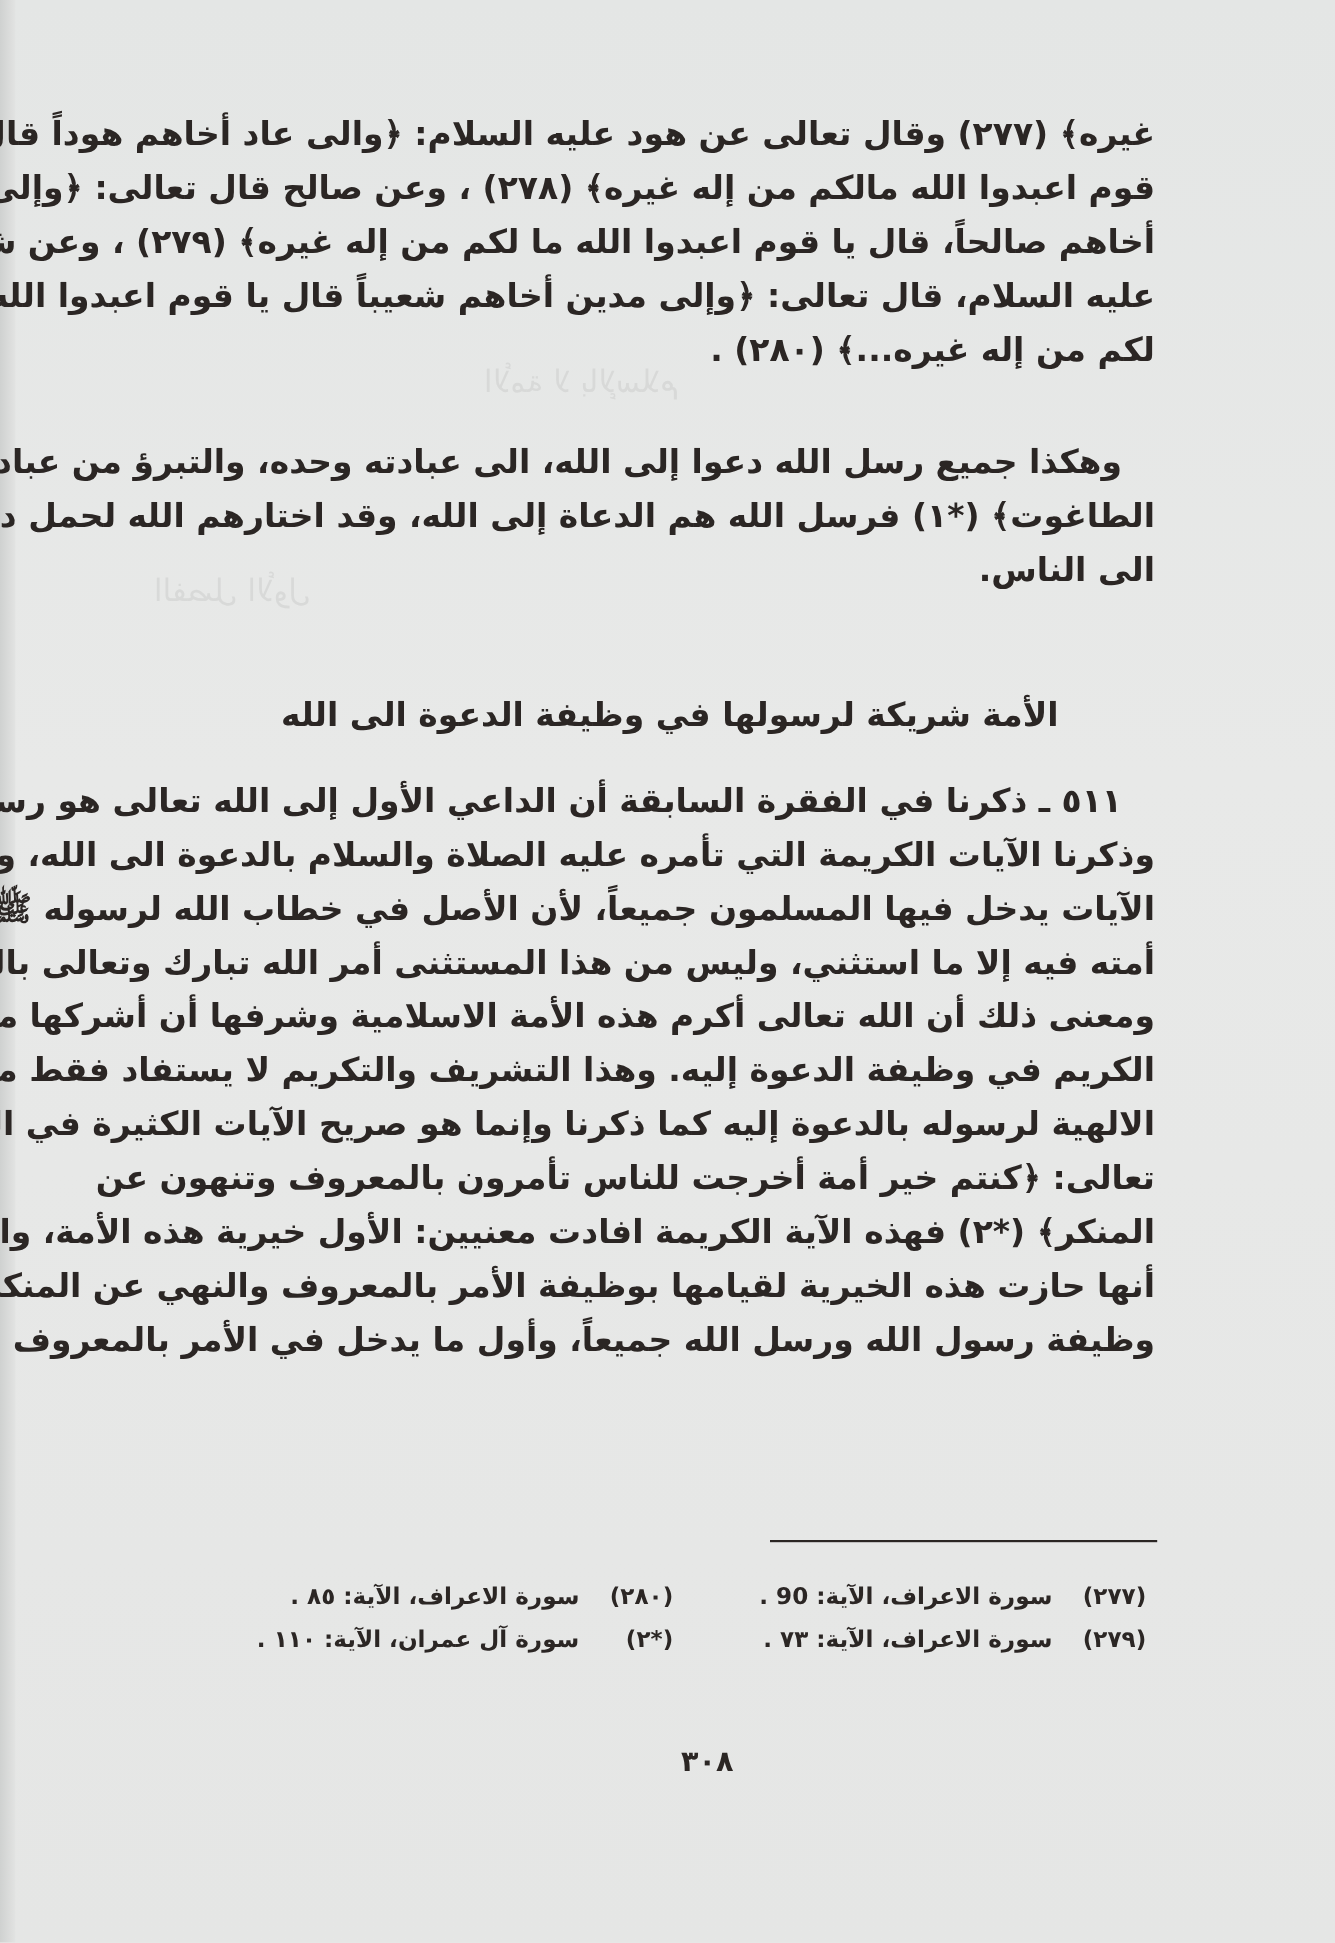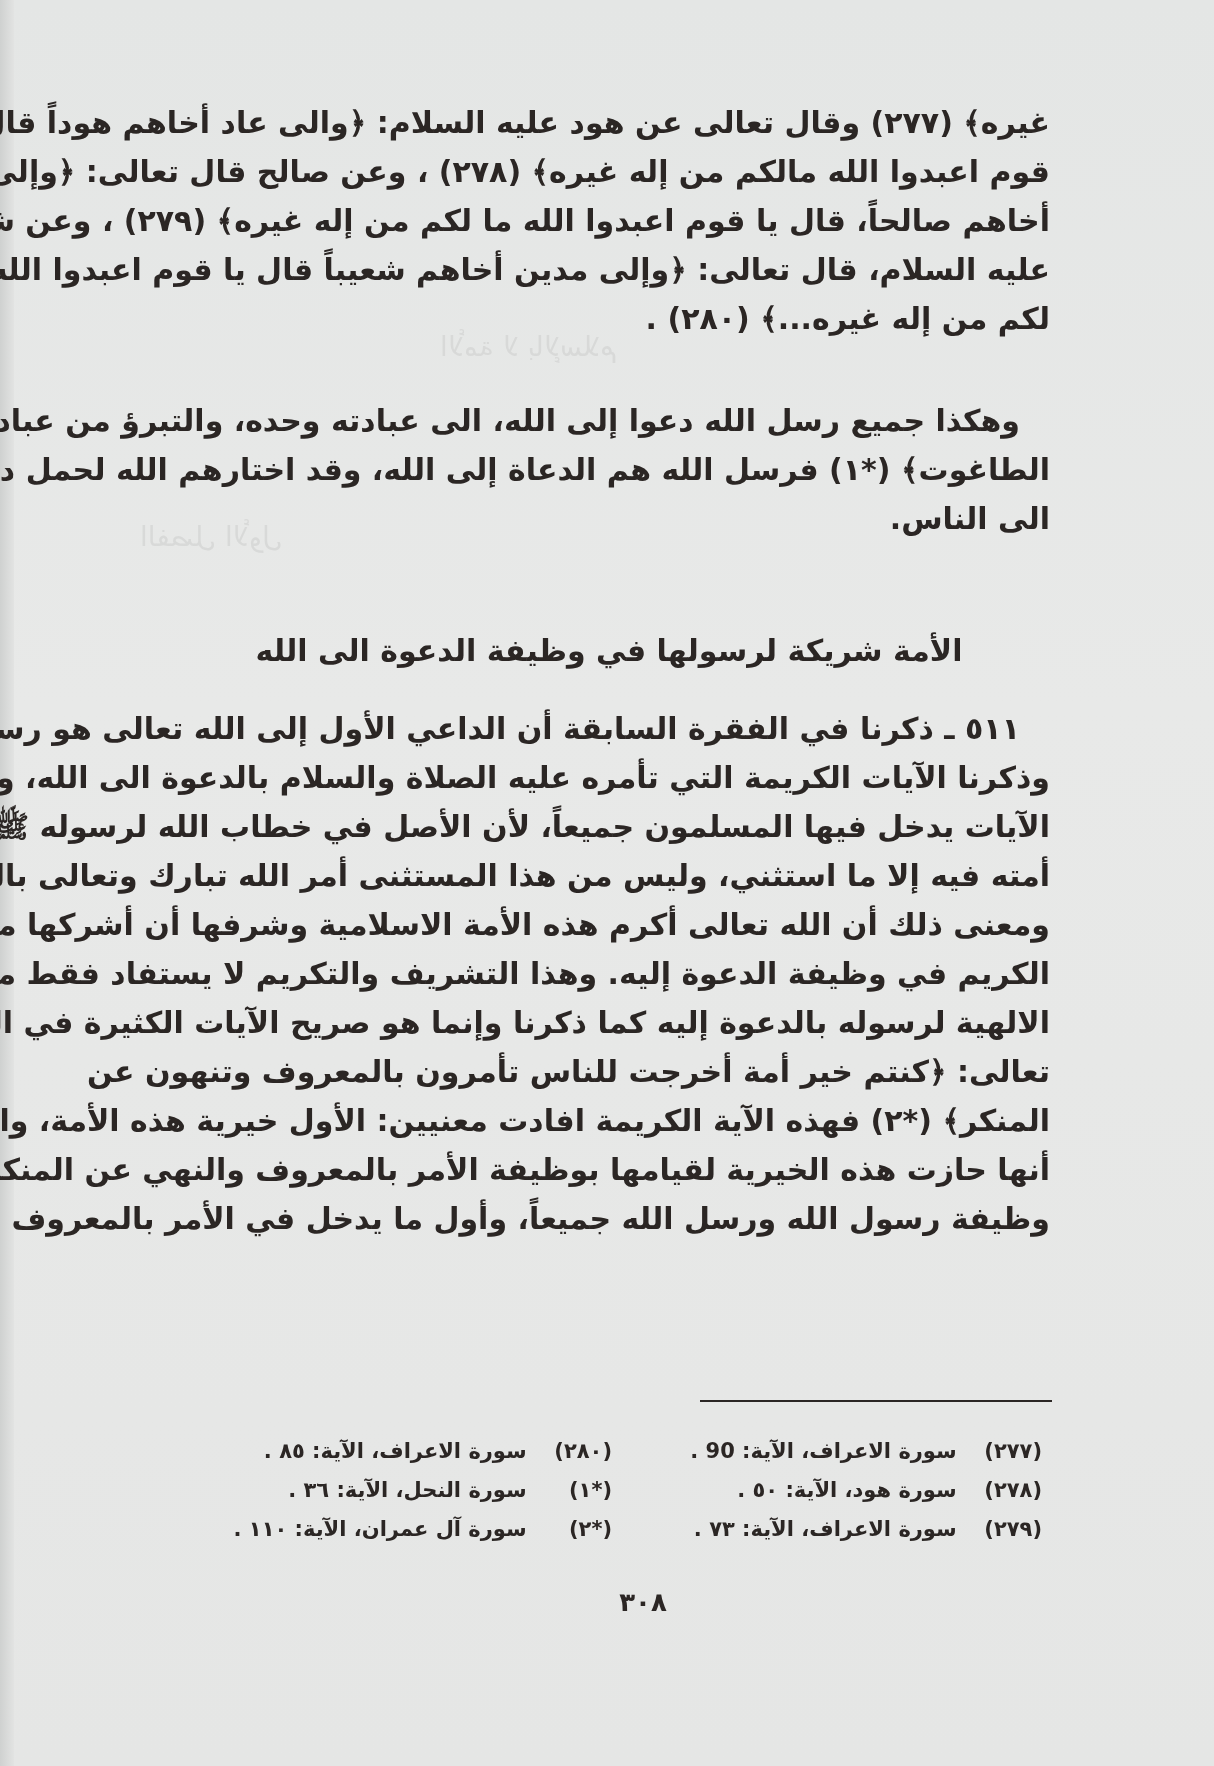--- a/index.html
+++ b/index.html
@@ -143,38 +143,30 @@
   </div>
 
   <div class="footnote-rule"></div>
 
   <div class="footnotes col-right">
     <span class="fn">
       <span class="num">(٢٧٧)</span>
       <span>سورة الاعراف، الآية: 90 .</span>
     </span>
     <span class="fn">
-      <span class="num">(٢٧٨)</span>
-      <span>سورة هود، الآية: ٥٠ .</span>
-    </span>
-    <span class="fn">
       <span class="num">(٢٧٩)</span>
       <span>سورة الاعراف، الآية: ٧٣ .</span>
     </span>
   </div>
 
   <div class="footnotes col-left">
     <span class="fn">
       <span class="num">(٢٨٠)</span>
       <span>سورة الاعراف، الآية: ٨٥ .</span>
     </span>
     <span class="fn">
-      <span class="num">(*١)</span>
-      <span>سورة النحل، الآية: ٣٦ .</span>
-    </span>
-    <span class="fn">
       <span class="num">(*٢)</span>
       <span>سورة آل عمران، الآية: ١١٠ .</span>
     </span>
   </div>
 
   <div class="page-number">٣٠٨</div>
 </div>
 
 </body></html>

